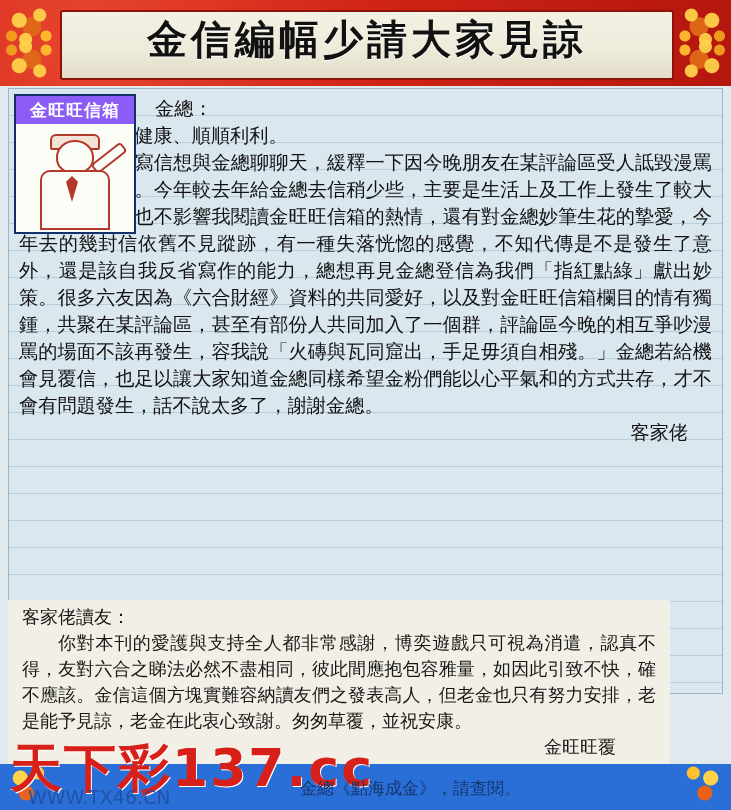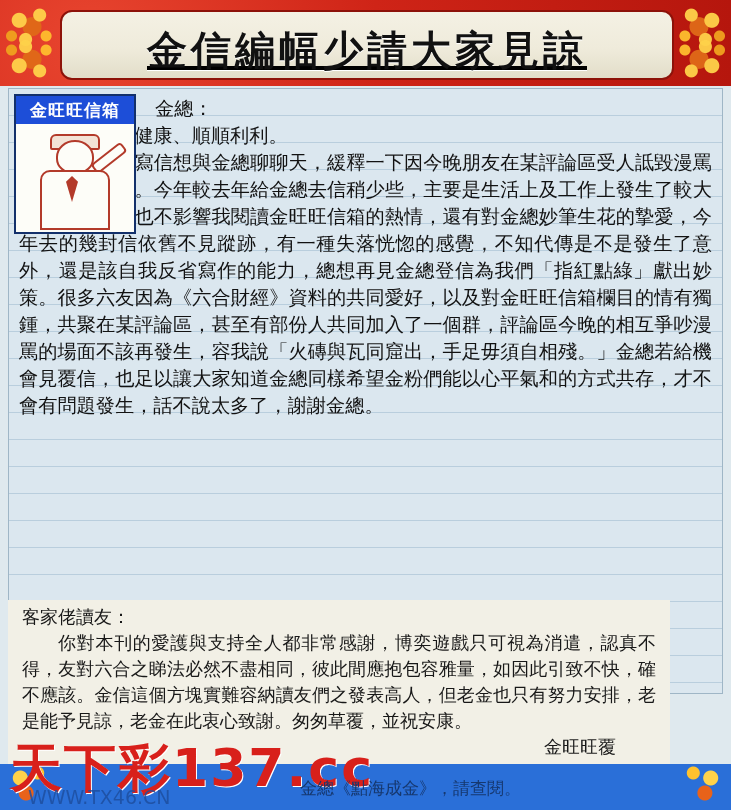--- a/index.html
+++ b/index.html
@@ -21,22 +21,22 @@
     position:absolute;left:0;top:0;width:731px;height:86px;
     background:
       radial-gradient(circle at 12% 50%, #e8452f 0%, #cf2417 45%, #b5160d 100%),
       linear-gradient(90deg,#c02015,#e04a2c 50%,#c02015);
     overflow:hidden;
   }
   .banner-inner{
     position:absolute;left:60px;top:10px;width:610px;height:66px;
     background:linear-gradient(180deg,#f4f1e4 0%,#efebdb 55%,#e2ddc9 100%);
     border:2px solid #8d1209;
-    border-radius:12px;
-    display:flex;align-items:flex-end;justify-content:center;text-decoration:underline;
+    border-radius:3px;
+    display:flex;align-items:flex-start;justify-content:center;
   }
   .banner-title{
     font-size:40px;
     letter-spacing:4px;
     font-weight:bold;
     color:#111;
     text-shadow:0 1px 0 #fff;
     white-space:nowrap;
     font-family:"DejaVu Serif","Liberation Serif",serif;
   }
@@ -71,21 +71,21 @@
   }
   
   .logo-box{
     position:absolute;left:14px;top:94px;width:122px;height:140px;
     border:2px solid #13306b;
     background:#fbfbf7;
     box-sizing:border-box;
     overflow:hidden;
   }
   .logo-label{
-    height:28px;background:#1d4ed8;color:#fff;
+    height:28px;background:#8b5cf6;color:#fff;
     font-size:17px;font-weight:bold;letter-spacing:1px;
     display:flex;align-items:center;justify-content:center;
     font-family:"DejaVu Sans","Liberation Sans",sans-serif;
   }
   .logo-art{
     position:relative;height:110px;background:#fdfdf8;
   }
   .logo-art .head{
     position:absolute;left:40px;top:16px;width:34px;height:30px;
     border:2px solid #b33a2a;border-radius:50% 50% 45% 45%;
@@ -190,20 +190,21 @@
     <div class="banner-inner">
       <div class="banner-title">金信編幅少請大家見諒</div>
     </div>
   </div>
 
   <div class="content">
     <div class="letter">
       <div class="salutation">金總：</div>
       <div class="p-full indent">祝您身體健康、順順利利。</div>
       <div class="p-full indent">夜裡沒睡寫信想與金總聊聊天，緩釋一下因今晚朋友在某評論區受人詆毀漫罵而影響的心情。今年較去年給金總去信稍少些，主要是生活上及工作上發生了較大的變化，不過也不影響我閱讀金旺旺信箱的熱情，還有對金總妙筆生花的摯愛，今年去的幾封信依舊不見蹤跡，有一種失落恍惚的感覺，不知代傳是不是發生了意外，還是該自我反省寫作的能力，總想再見金總登信為我們「指紅點綠」獻出妙策。很多六友因為《六合財經》資料的共同愛好，以及對金旺旺信箱欄目的情有獨鍾，共聚在某評論區，甚至有部份人共同加入了一個群，評論區今晚的相互爭吵漫罵的場面不該再發生，容我說「火磚與瓦同窟出，手足毋須自相殘。」金總若給機會見覆信，也足以讓大家知道金總同樣希望金粉們能以心平氣和的方式共存，才不會有問題發生，話不說太多了，謝謝金總。</div>
+      <div class="sign">客家佬</div>
     </div>
   </div>
 
   <div class="logo-box">
     <div class="logo-label">金旺旺信箱</div>
     <div class="logo-art">
       <div class="hat"></div>
       <div class="head"></div>
       <div class="arm"></div>
       <div class="body"></div>

